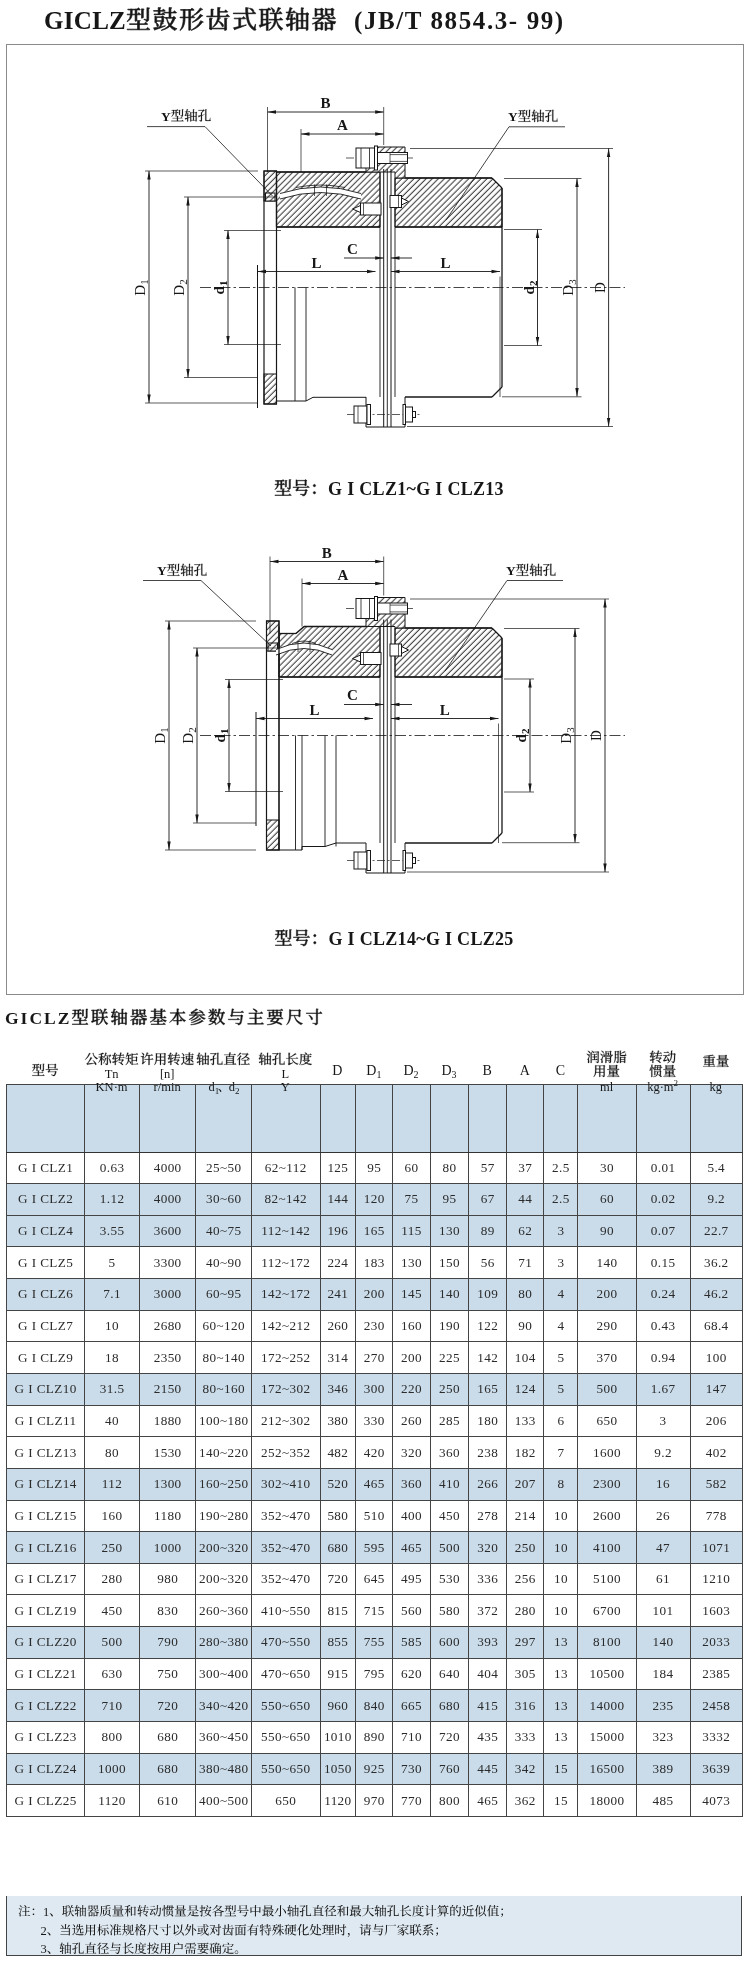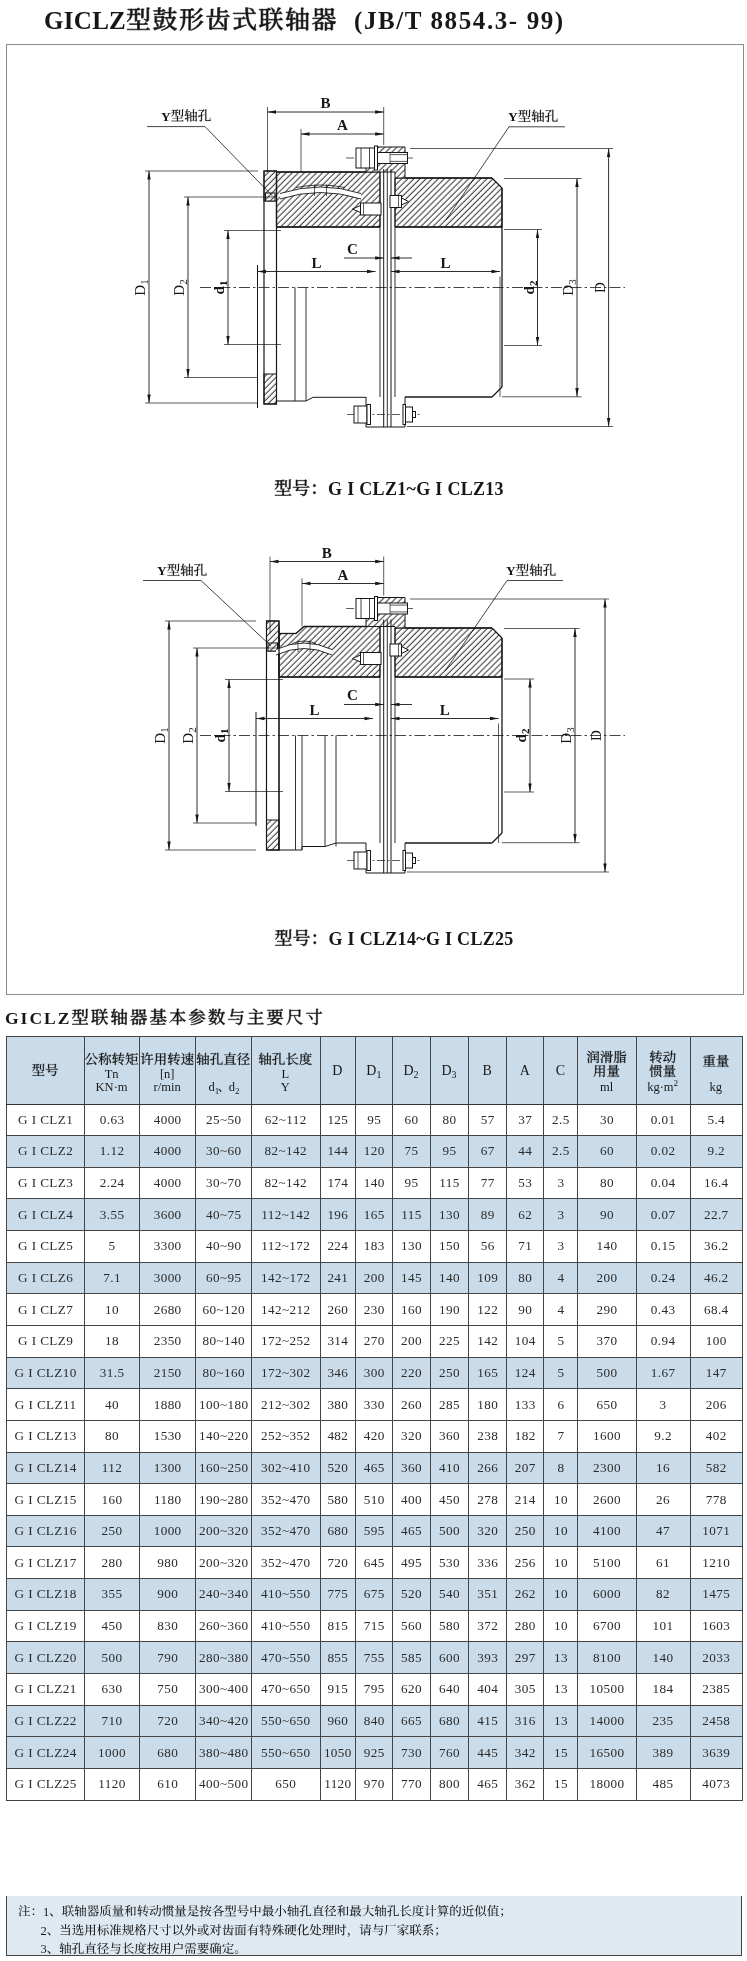--- a/index.html
+++ b/index.html
@@ -1,16 +1,16 @@
 <!DOCTYPE html>
 <html><head><meta charset="utf-8"><style>
 html,body{margin:0;padding:0}
 body{width:747px;height:1961px;background:#fff;position:relative;font-family:'Liberation Serif',serif;overflow:hidden}
 #dbox{position:absolute;left:6px;top:44px;width:738px;height:951px;border:1px solid #8a8a8a;box-sizing:border-box;background:#fff}
-#tb{position:absolute;left:6px;top:1036px;width:736px;border-collapse:collapse;table-layout:fixed;font-family:'Liberation Serif',serif;border:1.6px solid #333}
+#tb{position:absolute;left:6px;top:1084px;width:736px;border-collapse:collapse;table-layout:fixed;font-family:'Liberation Serif',serif;border:1.6px solid #333}
 #tb td{border:1px solid #444;text-align:center;vertical-align:middle;font-size:13.2px;color:#2b2b2b;padding:0;height:30.65px;letter-spacing:0.4px}
 #tb td.hd{background:#cadcea;border-bottom:1.6px solid #333}
 #tb tr.b td{background:#cadcea}
 #tb tr.w td{background:#fff}
 #notes{position:absolute;left:6px;top:1895.7px;width:736px;height:60.5px;border:1px solid #444;border-top:none;box-sizing:border-box;background:#dfe9f1}
 #ov{position:absolute;left:0;top:0;pointer-events:none}
 svg text{font-family:'Liberation Serif',serif}
 </style></head>
 <body>
 <div id="dbox"></div>
@@ -77,37 +77,20 @@
         <td>120</td>
         <td>75</td>
         <td>95</td>
         <td>67</td>
         <td>44</td>
         <td>2.5</td>
         <td>60</td>
         <td>0.02</td>
         <td>9.2</td>
       </tr>
-      <tr class="w">
-        <td>G I CLZ3</td>
-        <td>2.24</td>
-        <td>4000</td>
-        <td>30~70</td>
-        <td>82~142</td>
-        <td>174</td>
-        <td>140</td>
-        <td>95</td>
-        <td>115</td>
-        <td>77</td>
-        <td>53</td>
-        <td>3</td>
-        <td>80</td>
-        <td>0.04</td>
-        <td>16.4</td>
-      </tr>
       <tr class="b">
         <td>G I CLZ4</td>
         <td>3.55</td>
         <td>3600</td>
         <td>40~75</td>
         <td>112~142</td>
         <td>196</td>
         <td>165</td>
         <td>115</td>
         <td>130</td>
@@ -298,37 +281,20 @@
         <td>645</td>
         <td>495</td>
         <td>530</td>
         <td>336</td>
         <td>256</td>
         <td>10</td>
         <td>5100</td>
         <td>61</td>
         <td>1210</td>
       </tr>
-      <tr class="b">
-        <td>G I CLZ18</td>
-        <td>355</td>
-        <td>900</td>
-        <td>240~340</td>
-        <td>410~550</td>
-        <td>775</td>
-        <td>675</td>
-        <td>520</td>
-        <td>540</td>
-        <td>351</td>
-        <td>262</td>
-        <td>10</td>
-        <td>6000</td>
-        <td>82</td>
-        <td>1475</td>
-      </tr>
       <tr class="w">
         <td>G I CLZ19</td>
         <td>450</td>
         <td>830</td>
         <td>260~360</td>
         <td>410~550</td>
         <td>815</td>
         <td>715</td>
         <td>560</td>
         <td>580</td>
@@ -382,20 +348,37 @@
         <td>960</td>
         <td>840</td>
         <td>665</td>
         <td>680</td>
         <td>415</td>
         <td>316</td>
         <td>13</td>
         <td>14000</td>
         <td>235</td>
         <td>2458</td>
+      </tr>
+      <tr class="w">
+        <td>G I CLZ23</td>
+        <td>800</td>
+        <td>680</td>
+        <td>360~450</td>
+        <td>550~650</td>
+        <td>1010</td>
+        <td>890</td>
+        <td>710</td>
+        <td>720</td>
+        <td>435</td>
+        <td>333</td>
+        <td>13</td>
+        <td>15000</td>
+        <td>323</td>
+        <td>3332</td>
       </tr>
       <tr class="b">
         <td>G I CLZ24</td>
         <td>1000</td>
         <td>680</td>
         <td>380~480</td>
         <td>550~650</td>
         <td>1050</td>
         <td>925</td>
         <td>730</td>

